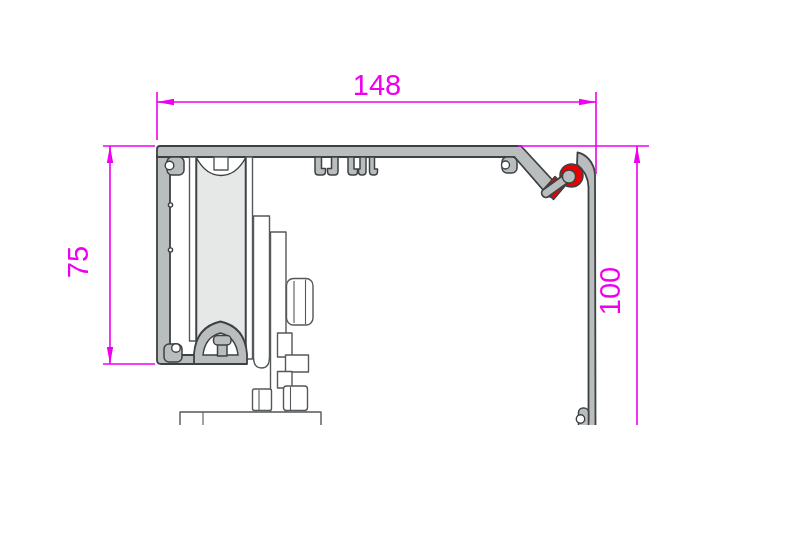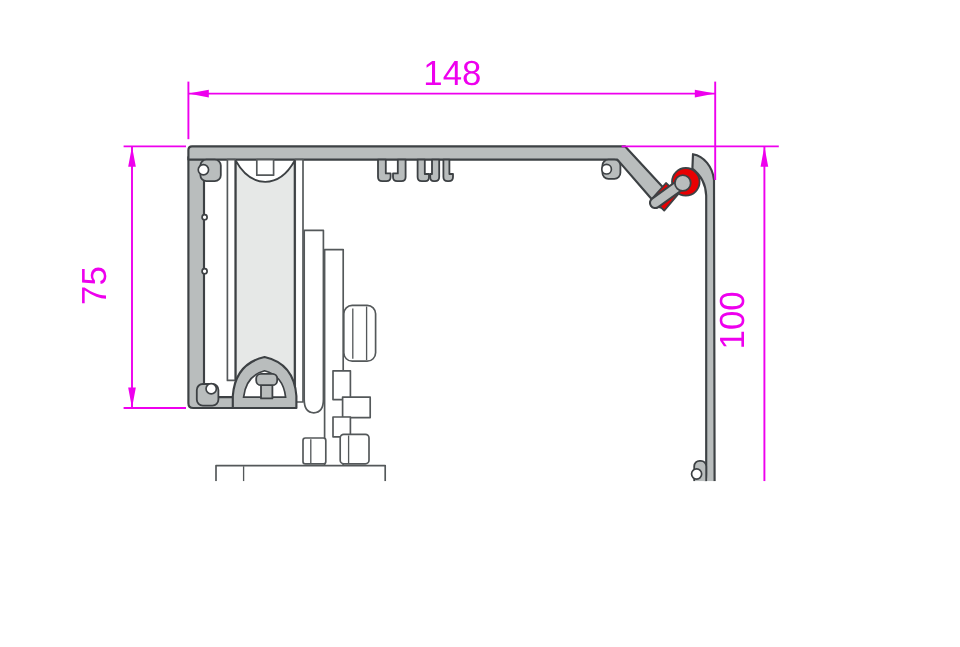--- a/index.html
+++ b/index.html
@@ -1,16 +1,16 @@
 <!DOCTYPE html>
 <html style="--dimension: #ee00ee; --profile_fill: #b9bdbd; --profile_outline: #3d4144; --roller_fill: #e6e8e7; --hardware_outline: #54585a; --gasket_red: #e80002; --background: #ffffff;"><head>
 <meta charset="utf-8">
 <style>
   html,body{margin:0;padding:0;background:#fff;}
-  .stage{width:800px;height:401px;background:var(--background,#fff);position:relative;overflow:hidden;}
+  .stage{width:800px;height:401px;background:var(--background,#fff);position:relative;overflow:hidden;margin-top:24px;}
   svg{display:block;}
   
   .profile{fill:var(--profile_fill,#b9bdbd);stroke:var(--profile_outline,#3d4144);stroke-width:1.8;stroke-linejoin:round;}
   .profile-thin{fill:var(--profile_fill,#b9bdbd);stroke:var(--profile_outline,#3d4144);stroke-width:1.5;stroke-linejoin:round;}
   .port{fill:#fff;stroke:var(--profile_outline,#3d4144);stroke-width:1.4;}
   
   .roller{fill:var(--roller_fill,#e6e8e7);stroke:var(--profile_outline,#3d4144);stroke-width:1.5;stroke-linejoin:round;}
   
   .hw{fill:#fff;stroke:var(--hardware_outline,#54585a);stroke-width:1.4;stroke-linejoin:round;}
   .hw-line{stroke:var(--hardware_outline,#54585a);stroke-width:1.1;fill:none;}

